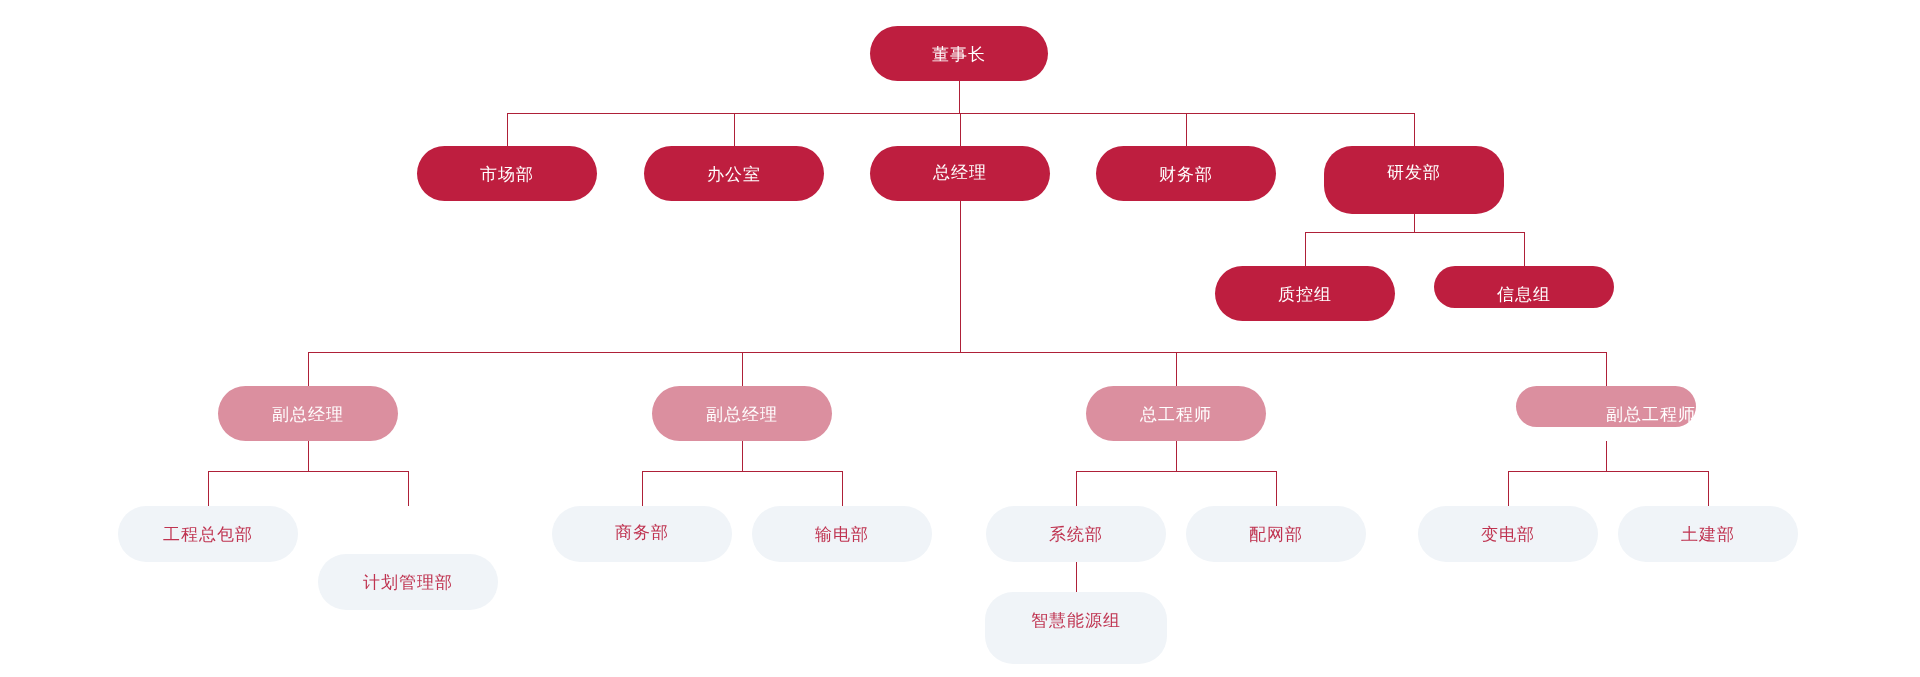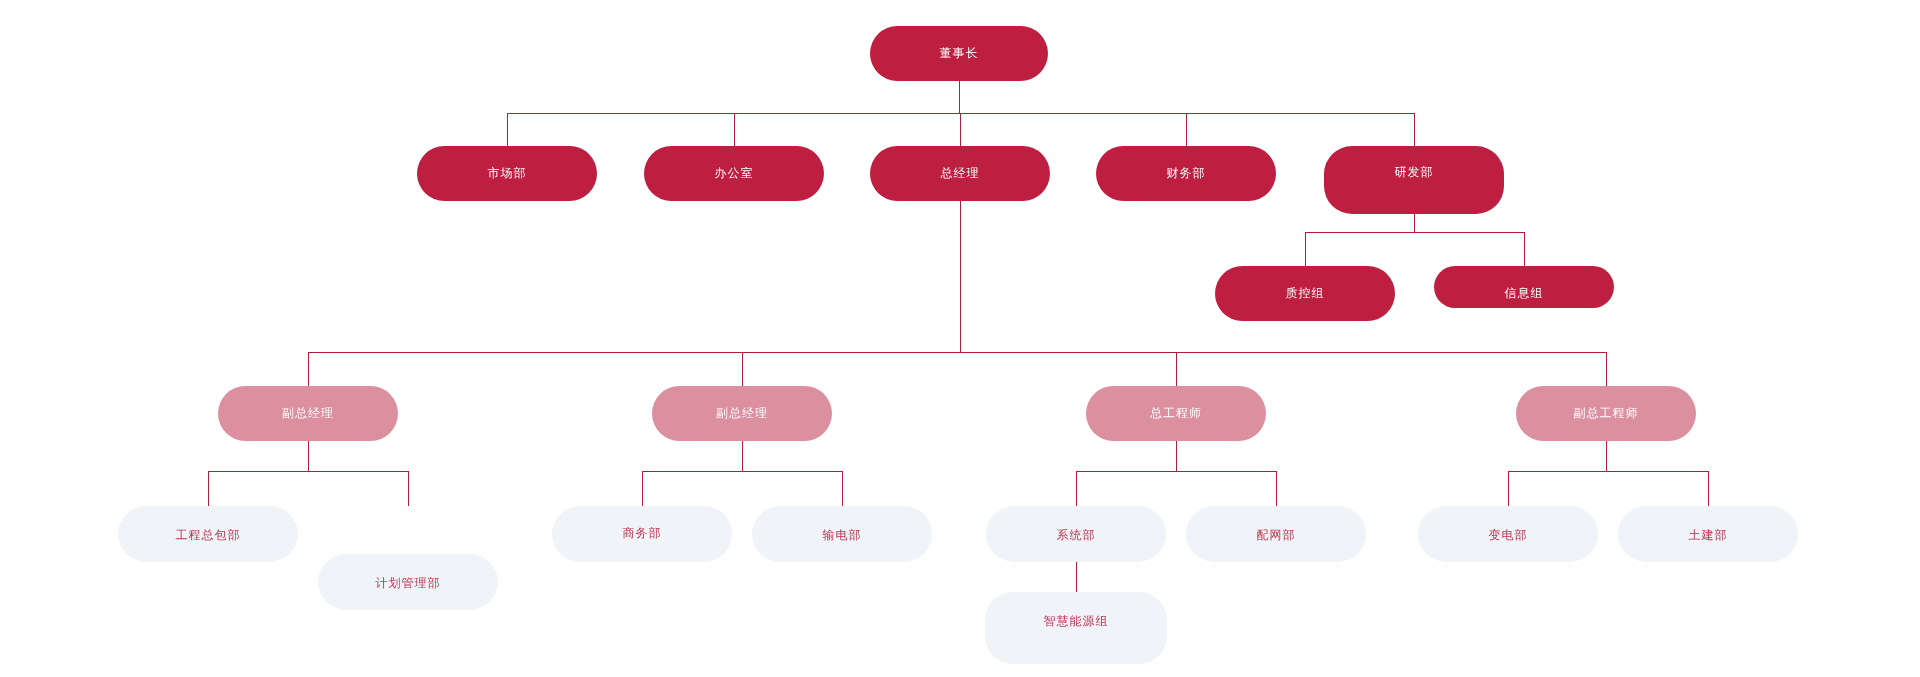--- a/index.html
+++ b/index.html
@@ -21,21 +21,21 @@
     top: 0;
     width: 1920px;
     height: 677px;
     pointer-events: none;
   }
   .node {
     position: absolute;
     box-sizing: border-box;
     text-align: center;
     white-space: nowrap;
-    font-size: 12px;
+    font-size: 17px;
     letter-spacing: 1px;
     cursor: default;
   }
   .node span { display: inline-block; vertical-align: middle; }
   .node.dark {
     background: var(--dark, #BE1E3F);
     color: var(--text-on-dark, #ffffff);
     border-radius: 28px;
   }
   .node.pink {
@@ -87,29 +87,29 @@
       <line x1="1508" y1="471" x2="1708" y2="471" stroke="#AE2038" stroke-width="1"></line>
       <line x1="1508" y1="471" x2="1508" y2="506" stroke="#AE2038" stroke-width="1"></line>
       <line x1="1708" y1="471" x2="1708" y2="506" stroke="#AE2038" stroke-width="1"></line>
       <line x1="1076" y1="562" x2="1076" y2="577" stroke="#AE2038" stroke-width="1"></line>
       <line x1="1076" y1="577" x2="1076" y2="592" stroke="#AE2038" stroke-width="1"></line>
     </svg>
   <div id="nodes">
       <div class="node dark" style="left: 870px; top: 26px; width: 178px; height: 55px; line-height: 55px;"><span>董事长</span></div>
       <div class="node dark" style="left: 417px; top: 146px; width: 180px; height: 55px; line-height: 55px;"><span>市场部</span></div>
       <div class="node dark" style="left: 644px; top: 146px; width: 180px; height: 55px; line-height: 55px;"><span>办公室</span></div>
-      <div class="node dark" style="left: 870px; top: 146px; width: 180px; height: 55px; line-height: 55px;"><span>总经理</span></div>
+      <div class="node dark" style="left: 870px; top: 146px; width: 180px; height: 55px; line-height: 55px; font-family: Liberation Mono, monospace;"><span>总经理</span></div>
       <div class="node dark" style="left: 1096px; top: 146px; width: 180px; height: 55px; line-height: 55px;"><span>财务部</span></div>
       <div class="node dark" style="left: 1324px; top: 146px; width: 180px; height: 68px; line-height: 55px; font-family: Liberation Mono, monospace;"><span>研发部</span></div>
       <div class="node dark" style="left: 1215px; top: 266px; width: 180px; height: 55px; line-height: 55px;"><span>质控组</span></div>
       <div class="node dark" style="left: 1434px; top: 266px; width: 180px; height: 42px; line-height: 55px;"><span>信息组</span></div>
       <div class="node pink" style="left: 218px; top: 386px; width: 180px; height: 55px; line-height: 55px;"><span>副总经理</span></div>
       <div class="node pink" style="left: 652px; top: 386px; width: 180px; height: 55px; line-height: 55px;"><span>副总经理</span></div>
       <div class="node pink" style="left: 1086px; top: 386px; width: 180px; height: 55px; line-height: 55px; text-decoration: underline;"><span>总工程师</span></div>
-      <div class="node pink" style="left: 1516px; top: 386px; width: 180px; height: 55px; line-height: 55px;"><span>副总工程师</span></div>
+      <div class="node pink" style="left: 1516px; top: 386px; width: 180px; height: 41px; line-height: 55px; text-align: right;"><span>副总工程师</span></div>
       <div class="node light" style="left: 118px; top: 506px; width: 180px; height: 56px; line-height: 56px;"><span>工程总包部</span></div>
       <div class="node light" style="left: 318px; top: 506px; width: 180px; height: 56px; line-height: 56px; margin-top: 48px;"><span>计划管理部</span></div>
       <div class="node light" style="left: 552px; top: 506px; width: 180px; height: 56px; line-height: 56px; font-family: Liberation Mono, monospace;"><span>商务部</span></div>
       <div class="node light" style="left: 752px; top: 506px; width: 180px; height: 56px; line-height: 56px;"><span>输电部</span></div>
       <div class="node light" style="left: 986px; top: 506px; width: 180px; height: 56px; line-height: 56px;"><span>系统部</span></div>
       <div class="node light" style="left: 1186px; top: 506px; width: 180px; height: 56px; line-height: 56px; text-align: center;"><span>配网部</span></div>
       <div class="node light" style="left: 1418px; top: 506px; width: 180px; height: 56px; line-height: 56px;"><span>变电部</span></div>
       <div class="node light" style="left: 1618px; top: 506px; width: 180px; height: 56px; line-height: 56px;"><span>土建部</span></div>
       <div class="node light" style="left: 985px; top: 592px; width: 182px; height: 72px; line-height: 56px;"><span>智慧能源组</span></div>
     </div>

